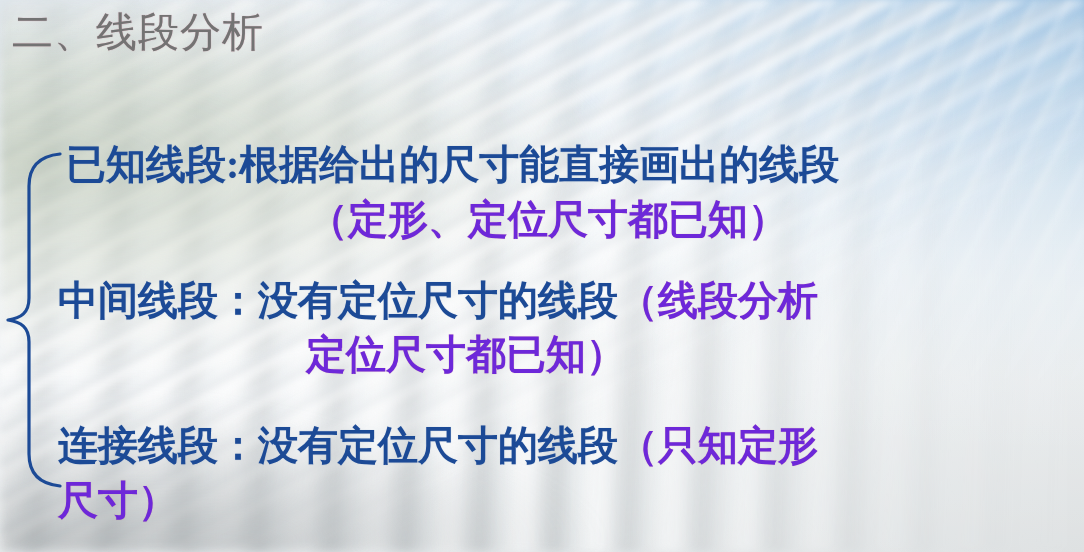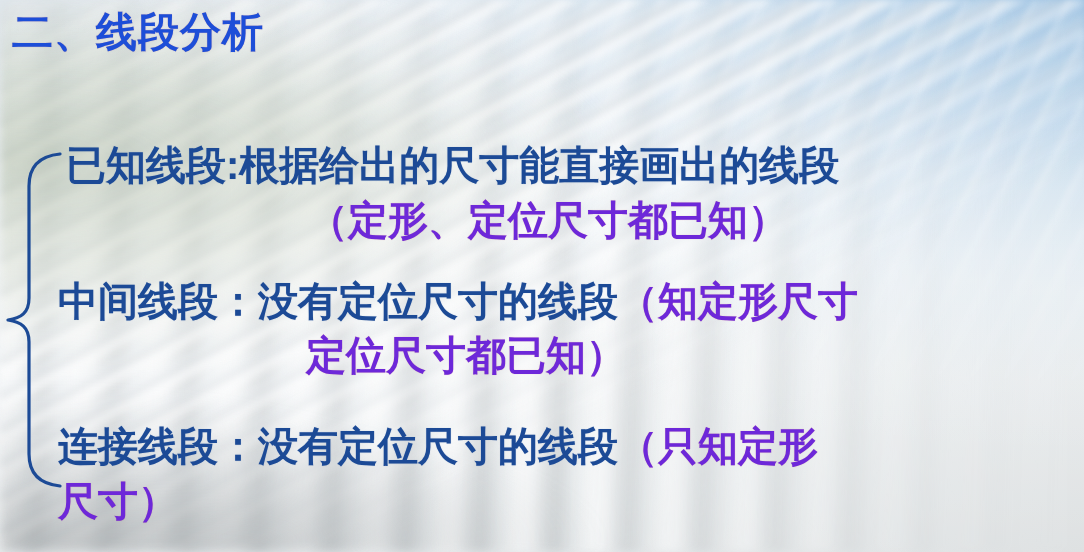--- a/index.html
+++ b/index.html
@@ -139,23 +139,23 @@
     position: absolute;
     inset: 0;
   }
 
   .slide-title {
     position: absolute;
     left: 12px;
     top: 8px;
     font-family: "DejaVu Serif", "Liberation Serif", serif;
     font-size: 41px;
-    font-weight: 700;
+    font-weight: 400;
     letter-spacing: 1px;
-    color: #1d4ed8;
+    color: #737373;
     white-space: nowrap;
     line-height: 1.2;
     text-shadow: 0 0 1px rgba(169,19,63,0.35);
   }
 
   
   .brace {
     position: absolute;
     left: 2px;
     top: 150px;
@@ -165,21 +165,21 @@
   .brace svg { display: block; width: 100%; height: 100%; }
 
   .body-block {
     position: absolute;
     left: 58px;
     top: 136px;
     width: 1026px;
   }
 
   .line {
-    font-family: Liberation Sans, sans-serif;
+    font-family: Liberation Serif, serif;
     font-weight: 700;
     font-size: 40px;
     line-height: 1.47;
     white-space: nowrap;
   }
 
   .line.l1 { margin-left: 8px; }
   .line.l2 { margin-left: 250px; margin-top: -4px; }
   .line.l3 { margin-left: 0px;  margin-top: 22px; }
   .line.l4 { margin-left: 248px; margin-top: -4px; }
@@ -229,21 +229,21 @@
 
       <div class="line l1">
         <span class="blue">已知线段:根据给出的尺寸能直接画出的线段</span>
       </div>
 
       <div class="line l2">
         <span class="red">（定形、定位尺寸都已知）</span>
       </div>
 
       <div class="line l3">
-        <span class="blue">中间线段：没有定位尺寸的线段</span><span class="red">（知定形尺寸</span>
+        <span class="blue">中间线段：没有定位尺寸的线段</span><span class="red">（线段分析</span>
       </div>
 
       <div class="line l4">
         <span class="red">定位尺寸都已知）</span>
       </div>
 
       <div class="line l5">
         <span class="blue">连接线段：没有定位尺寸的线段</span><span class="red">（只知定形</span>
       </div>
 

